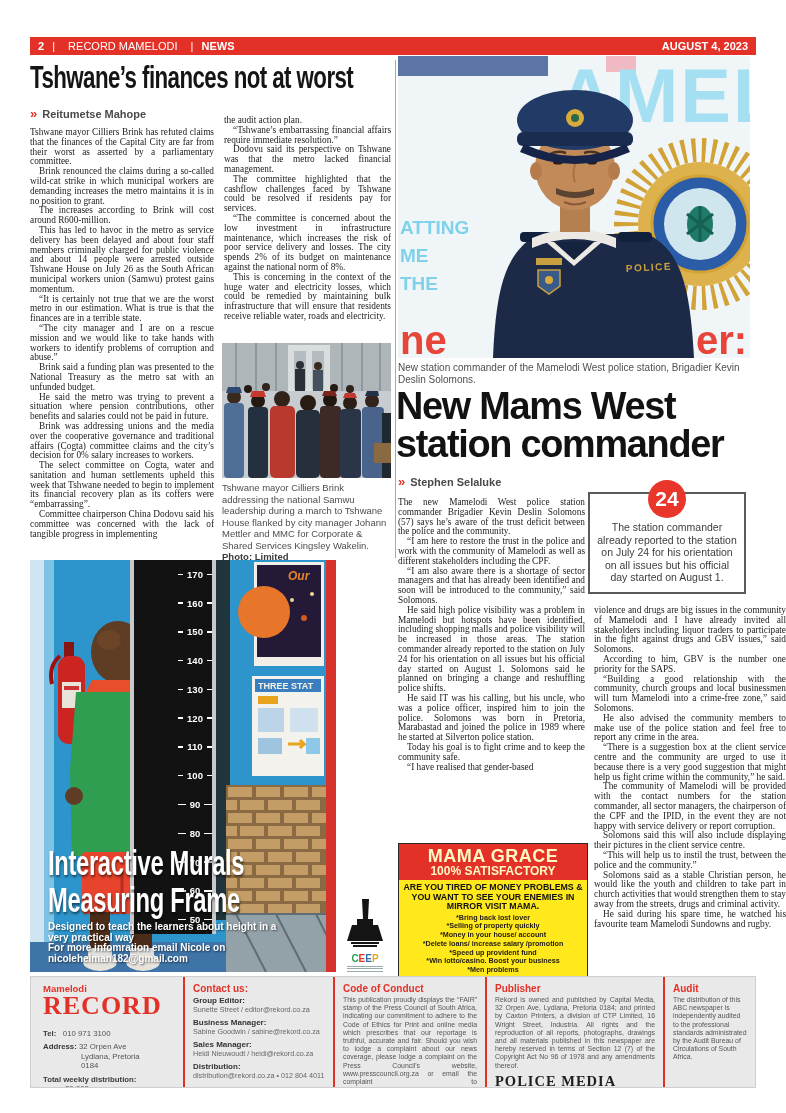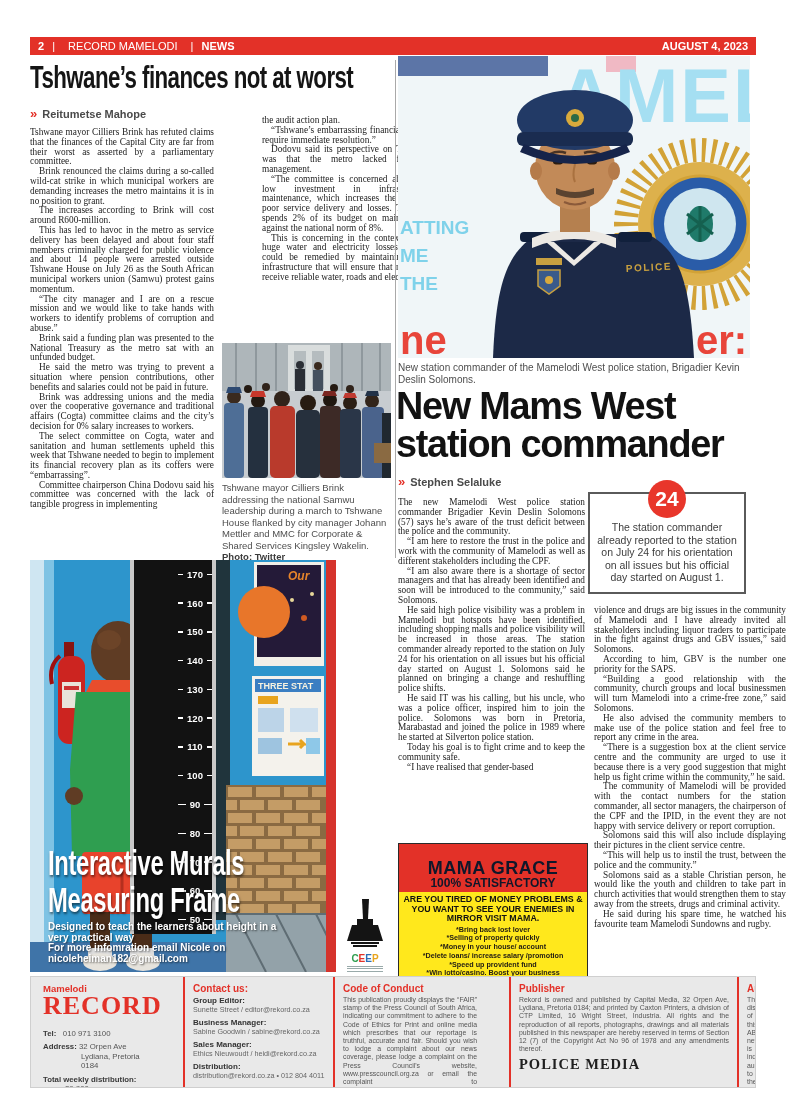--- a/index.html
+++ b/index.html
@@ -29,21 +29,21 @@
 
   .byline{font-size:11px;font-weight:700;color:#4a4a4a;}
   .byline .chev{color:var(--red);margin-right:5px;font-size:13px;}
 
   
   .bodycol{font-family:"Liberation Serif",serif;font-size:9.3px;line-height:9.8px;
            color:var(--body);}
   .bodycol p{margin:0;text-align:justify;}
   .bodycol p + p{text-indent:9px;}
   .a1c1{left:30px;top:128px;width:184px;height:430px;}
-  .a1c2{left:224px;top:116px;width:167px;height:224px;margin-left:38px;}
+  .a1c2{left:224px;top:116px;width:167px;height:224px;}
   .a2c1{left:398px;top:498px;width:187px;height:330px;}
   .a2c2{left:594px;top:606px;width:192px;height:368px;}
 
   .vrule{left:395px;top:60px;width:1px;height:498px;background:#a9a9a9;}
 
   
   .photo{background:#dfe3e6;}
   .samwu{left:222px;top:343px;width:169px;height:135px;}
   .police{left:398px;top:56px;width:352px;height:302px;background:#eef5f8;}
   .caption{font-size:9.5px;line-height:11.5px;color:var(--cap);}
@@ -59,21 +59,21 @@
            background:#fff;box-sizing:border-box;}
   .pullnum{position:absolute;left:50%;top:-14px;transform:translateX(-50%);
            width:38px;height:38px;border-radius:50%;background:#e8362b;color:#fff;
            font-size:21px;font-weight:700;display:flex;align-items:center;justify-content:center;}
   .pulltext{margin:27px 6px 0;font-size:10.5px;line-height:12.5px;color:#3d3d3d;
             text-align:center;}
 
   
   .ad{left:398px;top:843px;width:190px;height:168px;border:1px solid #2a2a2a;
       box-sizing:border-box;display:flex;flex-direction:column;text-align:center;}
-  .ad-head{background:var(--red);color:#0f172a;padding:15px 0 2px;}
+  .ad-head{background:var(--red);color:#fef9c3;padding:3px 0 2px;}
   .ad-title{font-size:18px;line-height:18px;font-weight:700;letter-spacing:.5px;}
   .ad-sub{font-size:12px;line-height:13px;font-weight:700;}
   .ad-body{background:#ffe81c;flex:1;padding:3px 4px 0;overflow:hidden;}
   .ad-intro{font-size:8.8px;line-height:9.6px;font-weight:700;color:#111;}
   .ad-items{margin-top:2px;font-size:7.2px;line-height:8.7px;font-weight:700;color:#262014;}
   .ad-cta{background:var(--red);color:#fff;font-size:11.5px;font-weight:700;
           padding:4px 0 3px;}
 
   
   .mural{left:30px;top:560px;width:306px;height:412px;background:#2d95cc;}
@@ -96,21 +96,21 @@
   .ceep-letters .c1{color:#2f9e4f}.ceep-letters .c2{color:#e33128}
   .ceep-letters .c3{color:#2b6fb7}.ceep-letters .c4{color:#e8a51e}
   .ceep-micro{height:7px;margin:2px 3px 0;background:
       repeating-linear-gradient(#9aa 0 1px,transparent 1px 2.4px);}
 
   
   .footer{left:30px;top:976px;width:726px;height:112px;background:#e9e9e9;
           border:1px solid #cfcfcf;box-sizing:border-box;display:flex;}
   .fcol{padding:6px 8px;box-sizing:border-box;overflow:hidden;}
   .fcol + .fcol{border-left:2px solid var(--red);}
-  .fA{width:152px;padding-left:12px;} .fB{width:150px;} .fC{width:152px;} .fD{width:228px;margin-left:24px;} .fE{flex:1;}
+  .fA{width:152px;padding-left:12px;} .fB{width:150px;} .fC{width:152px;} .fD{width:178px;} .fE{flex:1;}
   .fhead{color:var(--red);font-weight:700;font-size:10px;margin-bottom:2px;}
   .brand-city{color:var(--red);font-weight:700;font-size:9.5px;}
   .brand-name{color:var(--red);font-weight:700;font-size:26px;line-height:24px;
               font-family:"Liberation Serif",serif;letter-spacing:1px;margin-bottom:11px;}
   .frow{font-size:7.8px;line-height:9.4px;color:#555;margin-bottom:4px;}
   .frow b{color:#3a3a3a;}
   .fentry{margin-bottom:4px;}
   .fentry .role{font-size:8px;font-weight:700;color:#333;}
   .fentry .val{font-size:7.2px;color:#666;}
   .ftext{font-size:6.9px;line-height:8.2px;color:#555;text-align:justify;}
@@ -134,32 +134,34 @@
 <div class="abs hl1">Tshwane’s finances not at worst</div>
 <div class="abs byline" style="left:30px;top:106px;">
   <span class="chev">»</span><span>Reitumetse Mahope</span>
 </div>
 
 <div class="abs bodycol a1c1 clip">
   <p>Tshwane mayor Cilliers Brink has refuted claims that the finances of the Capital City are far from their worst as asserted by a parliamentary committee.</p>
   <p>Brink renounced the claims during a so-called wild-cat strike in which municipal workers are demanding increases the metro maintains it is in no position to grant.</p>
   <p>The increases according to Brink will cost around R600-million.</p>
   <p>This has led to havoc in the metro as service delivery has been delayed and about four staff members criminally charged for public violence and about 14 people were arrested outside Tshwane House on July 26 as the South African municipal workers union (Samwu) protest gains momentum.</p>
+  <p>“It is certainly not true that we are the worst metro in our estimation. What is true is that the finances are in a terrible state.</p>
   <p>“The city manager and I are on a rescue mission and we would like to take hands with workers to identify problems of corruption and abuse.”</p>
   <p>Brink said a funding plan was presented to the National Treasury as the metro sat with an unfunded budget.</p>
   <p>He said the metro was trying to prevent a situation where pension contributions, other benefits and salaries could not be paid in future.</p>
   <p>Brink was addressing unions and the media over the cooperative governance and traditional affairs (Cogta) committee claims and the city’s decision for 0% salary increases to workers.</p>
   <p>The select committee on Cogta, water and sanitation and human settlements upheld this week that Tshwane needed to begin to implement its financial recovery plan as its coffers were “embarrassing”.</p>
   <p>Committee chairperson China Dodovu said his committee was concerned with the lack of tangible progress in implementing</p>
 </div>
 
 <div class="abs bodycol a1c2 clip">
   <p>the audit action plan.</p>
   <p>“Tshwane’s embarrassing financial affairs require immediate resolution.”</p>
   <p>Dodovu said its perspective on Tshwane was that the metro lacked financial management.</p>
+  <p>The committee highlighted that the cashflow challenges faced by Tshwane could be resolved if residents pay for services.</p>
   <p>“The committee is concerned about the low investment in infrastructure maintenance, which increases the risk of poor service delivery and losses. The city spends 2% of its budget on maintenance against the national norm of 8%.</p>
   <p>This is concerning in the context of the huge water and electricity losses, which could be remedied by maintaining bulk infrastructure that will ensure that residents receive reliable water, roads and electricity.</p>
 </div>
 
 <div class="abs photo samwu clip">
   <svg width="169" height="135" viewBox="0 0 169 135">
     <rect width="169" height="135" fill="#c7ccd0"></rect>
     <rect width="169" height="48" fill="#aeb6ba"></rect>
     <g stroke="#8f989d" stroke-width="2">
       <line x1="14" y1="0" x2="14" y2="48"></line>
@@ -198,21 +200,21 @@
     <rect x="118" y="66" width="21" height="69" rx="4" fill="#2a3648"></rect>
     <circle cx="150" cy="58" r="7" fill="#32241a"></circle>
       <path d="M143 53 h14 l-1 -5 h-11 z" fill="#223248"></path>
     <rect x="140" y="64" width="22" height="71" rx="4" fill="#4a638c"></rect>
     <rect x="160" y="70" width="9" height="65" fill="#202830"></rect>
     <rect x="152" y="100" width="17" height="20" fill="#8a6a42"></rect>
   </svg>
 </div>
 <div class="abs caption cap-samwu">
   <span>Tshwane mayor Cilliers Brink addressing the national Samwu leadership during a march to Tshwane House flanked by city manager Johann Mettler and MMC for Corporate &amp; Shared Services Kingsley Wakelin. </span><b>Photo:</b>
-  <b>Twitter</b>
+  <b>Limited</b>
 </div>
 
 <div class="abs vrule"></div>
 
 <div class="abs police clip">
   <svg width="352" height="302" viewBox="0 0 352 302">
     <rect width="352" height="302" fill="#f0f6f8"></rect>
     <rect x="0" y="0" width="150" height="20" fill="#2b4a8c" opacity=".75"></rect>
     <rect x="208" y="0" width="30" height="16" fill="#f0b9c4"></rect>
     <text x="160" y="66" font-family="Liberation Sans, sans-serif" font-size="76" font-weight="bold" fill="#a5dff2" letter-spacing="2">AMEL</text>
@@ -473,21 +475,21 @@
     <div class="fentry">
       <div class="role">Group Editor:</div>
       <div class="val">Sunette Street / editor@rekord.co.za</div>
     </div>
     <div class="fentry">
       <div class="role">Business Manager:</div>
       <div class="val">Sabine Goodwin / sabine@rekord.co.za</div>
     </div>
     <div class="fentry">
       <div class="role">Sales Manager:</div>
-      <div class="val">Ethics Nieuwoudt / heidi@rekord.co.za</div>
+      <div class="val">Heidi Nieuwoudt / heidi@rekord.co.za</div>
     </div>
     <div class="fentry">
       <div class="role">Distribution:</div>
       <div class="val">distribution@rekord.co.za • 012 804 4011</div>
     </div>
   </div>
   <div class="fcol fC">
     <div class="fhead">Code of Conduct</div>
     <div class="ftext">This publication proudly displays the “FAIR” stamp of the Press Council of South Africa, indicating our commitment to adhere to the Code of Ethics for Print and online media which prescribes that our reportage is truthful, accurate and fair. Should you wish to lodge a complaint about our news coverage, please lodge a complaint on the Press Council's website, www.presscouncil.org.za or email the complaint to enquiries@ombudsman.org.za. Contact the Press Council on 011-484-3612.</div>
 

